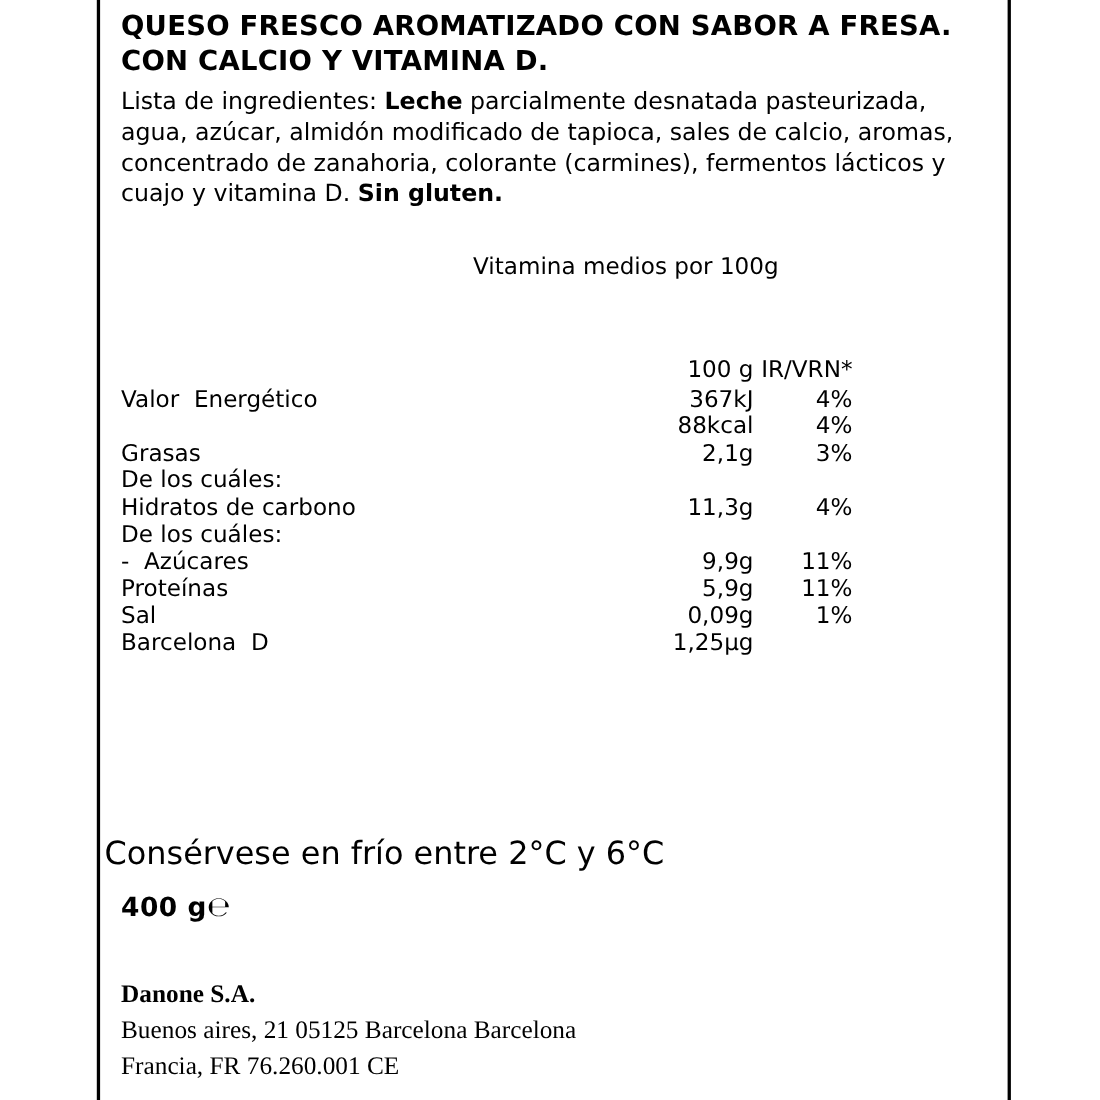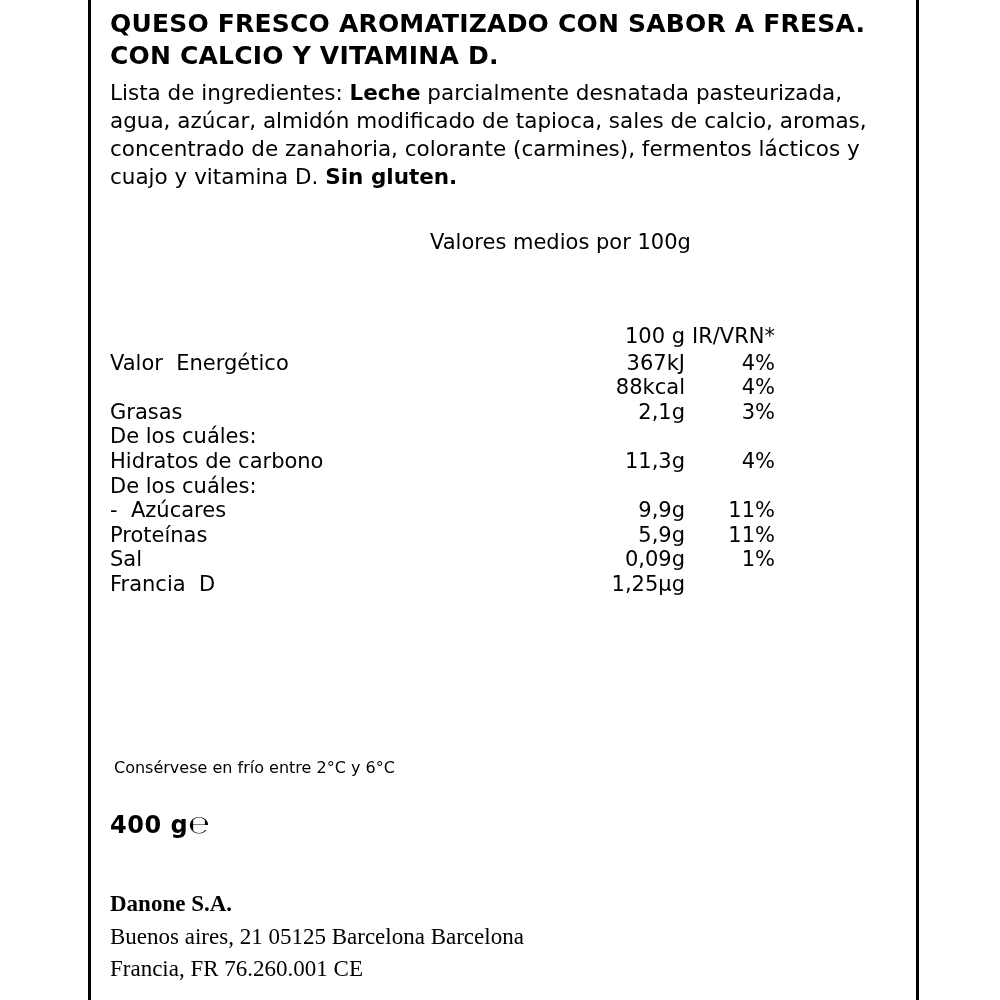--- a/index.html
+++ b/index.html
@@ -93,23 +93,23 @@
     text-align: right;
     white-space: pre;
   }
   tr.head td { padding-bottom: 2px; }
 
   .indent1 { padding-left: 10px; }
   .indent2 { padding-left: 14px; }
 
   .storage {
     position: absolute;
-    left: 114px;
+    left: 95px;
     top: 758px;
-    font-size: 16px;
+    font-size: 29px;
   }
   .weight {
     position: absolute;
     left: 110px;
     top: 810px;
     font-size: 24px;
     font-weight: bold;
     letter-spacing: 0.5px;
   }
   .weight .e-mark {
@@ -137,21 +137,21 @@
 
   <div class="content">
     <div class="title">QUESO FRESCO AROMATIZADO CON SABOR A FRESA.
 CON CALCIO Y VITAMINA D.</div>
 
     <div class="ingredients">
       <span>Lista de ingredientes: </span><b>Leche</b><span> parcialmente desnatada pasteurizada, agua, azúcar, almidón modificado de tapioca, sales de calcio, aromas, concentrado de zanahoria, colorante (carmines), fermentos lácticos y cuajo y vitamina D. </span><b>Sin gluten.</b>
     </div>
   </div>
 
-  <div class="values-heading">Valores medios por 100g</div>
+  <div class="values-heading">Vitamina medios por 100g</div>
 
   <table class="nutrition">
     <tbody>
       <tr class="head">
         <td class="c-label"></td>
         <td class="c-amount">100 g</td>
         <td class="c-percent">IR/VRN*</td>
       </tr>
 
       <tr>
@@ -193,21 +193,21 @@
         <td class="c-label">Proteínas</td>
         <td class="c-amount">5,9g</td>
         <td class="c-percent">11%</td>
       </tr>
       <tr>
         <td class="c-label">Sal</td>
         <td class="c-amount">0,09g</td>
         <td class="c-percent">1%</td>
       </tr>
       <tr>
-        <td class="c-label">Francia  D</td>
+        <td class="c-label">Barcelona  D</td>
         <td class="c-amount">1,25µg</td>
         <td class="c-percent"></td>
       </tr>
     </tbody>
   </table>
 
   <div class="storage">Consérvese en frío entre 2°C y 6°C</div>
 
   <div class="weight">
     <span>400 g</span><span class="e-mark">℮</span>

